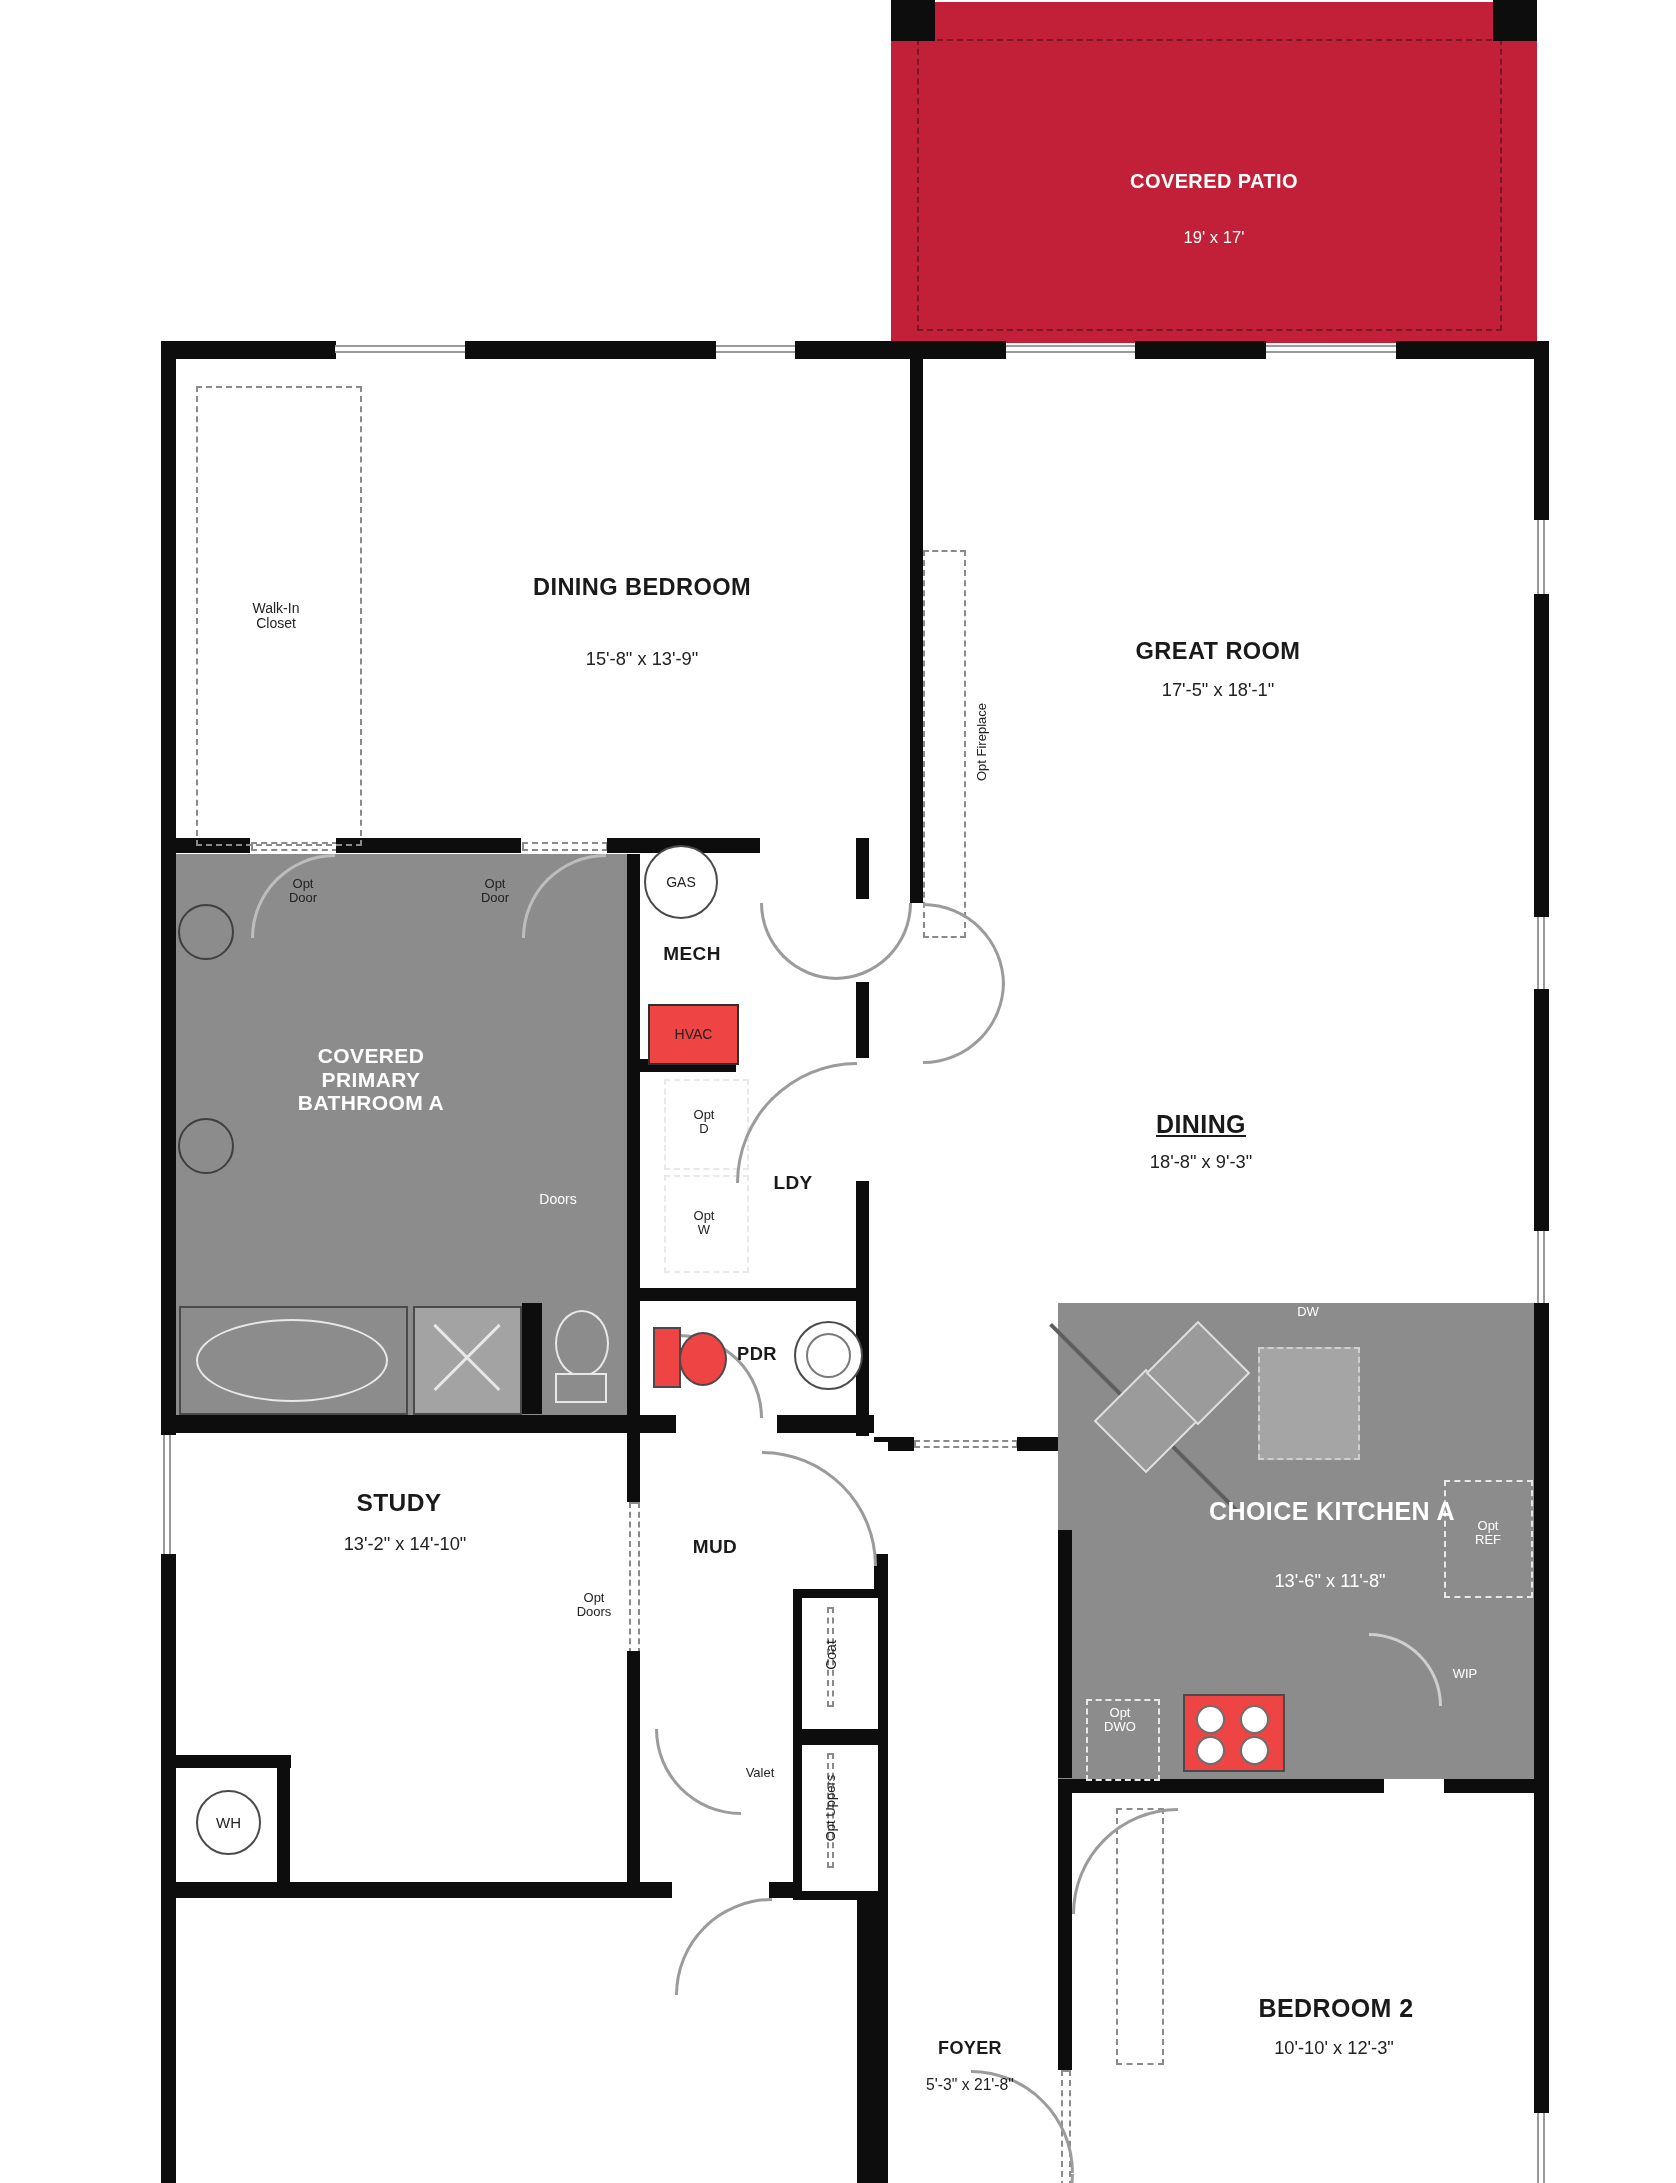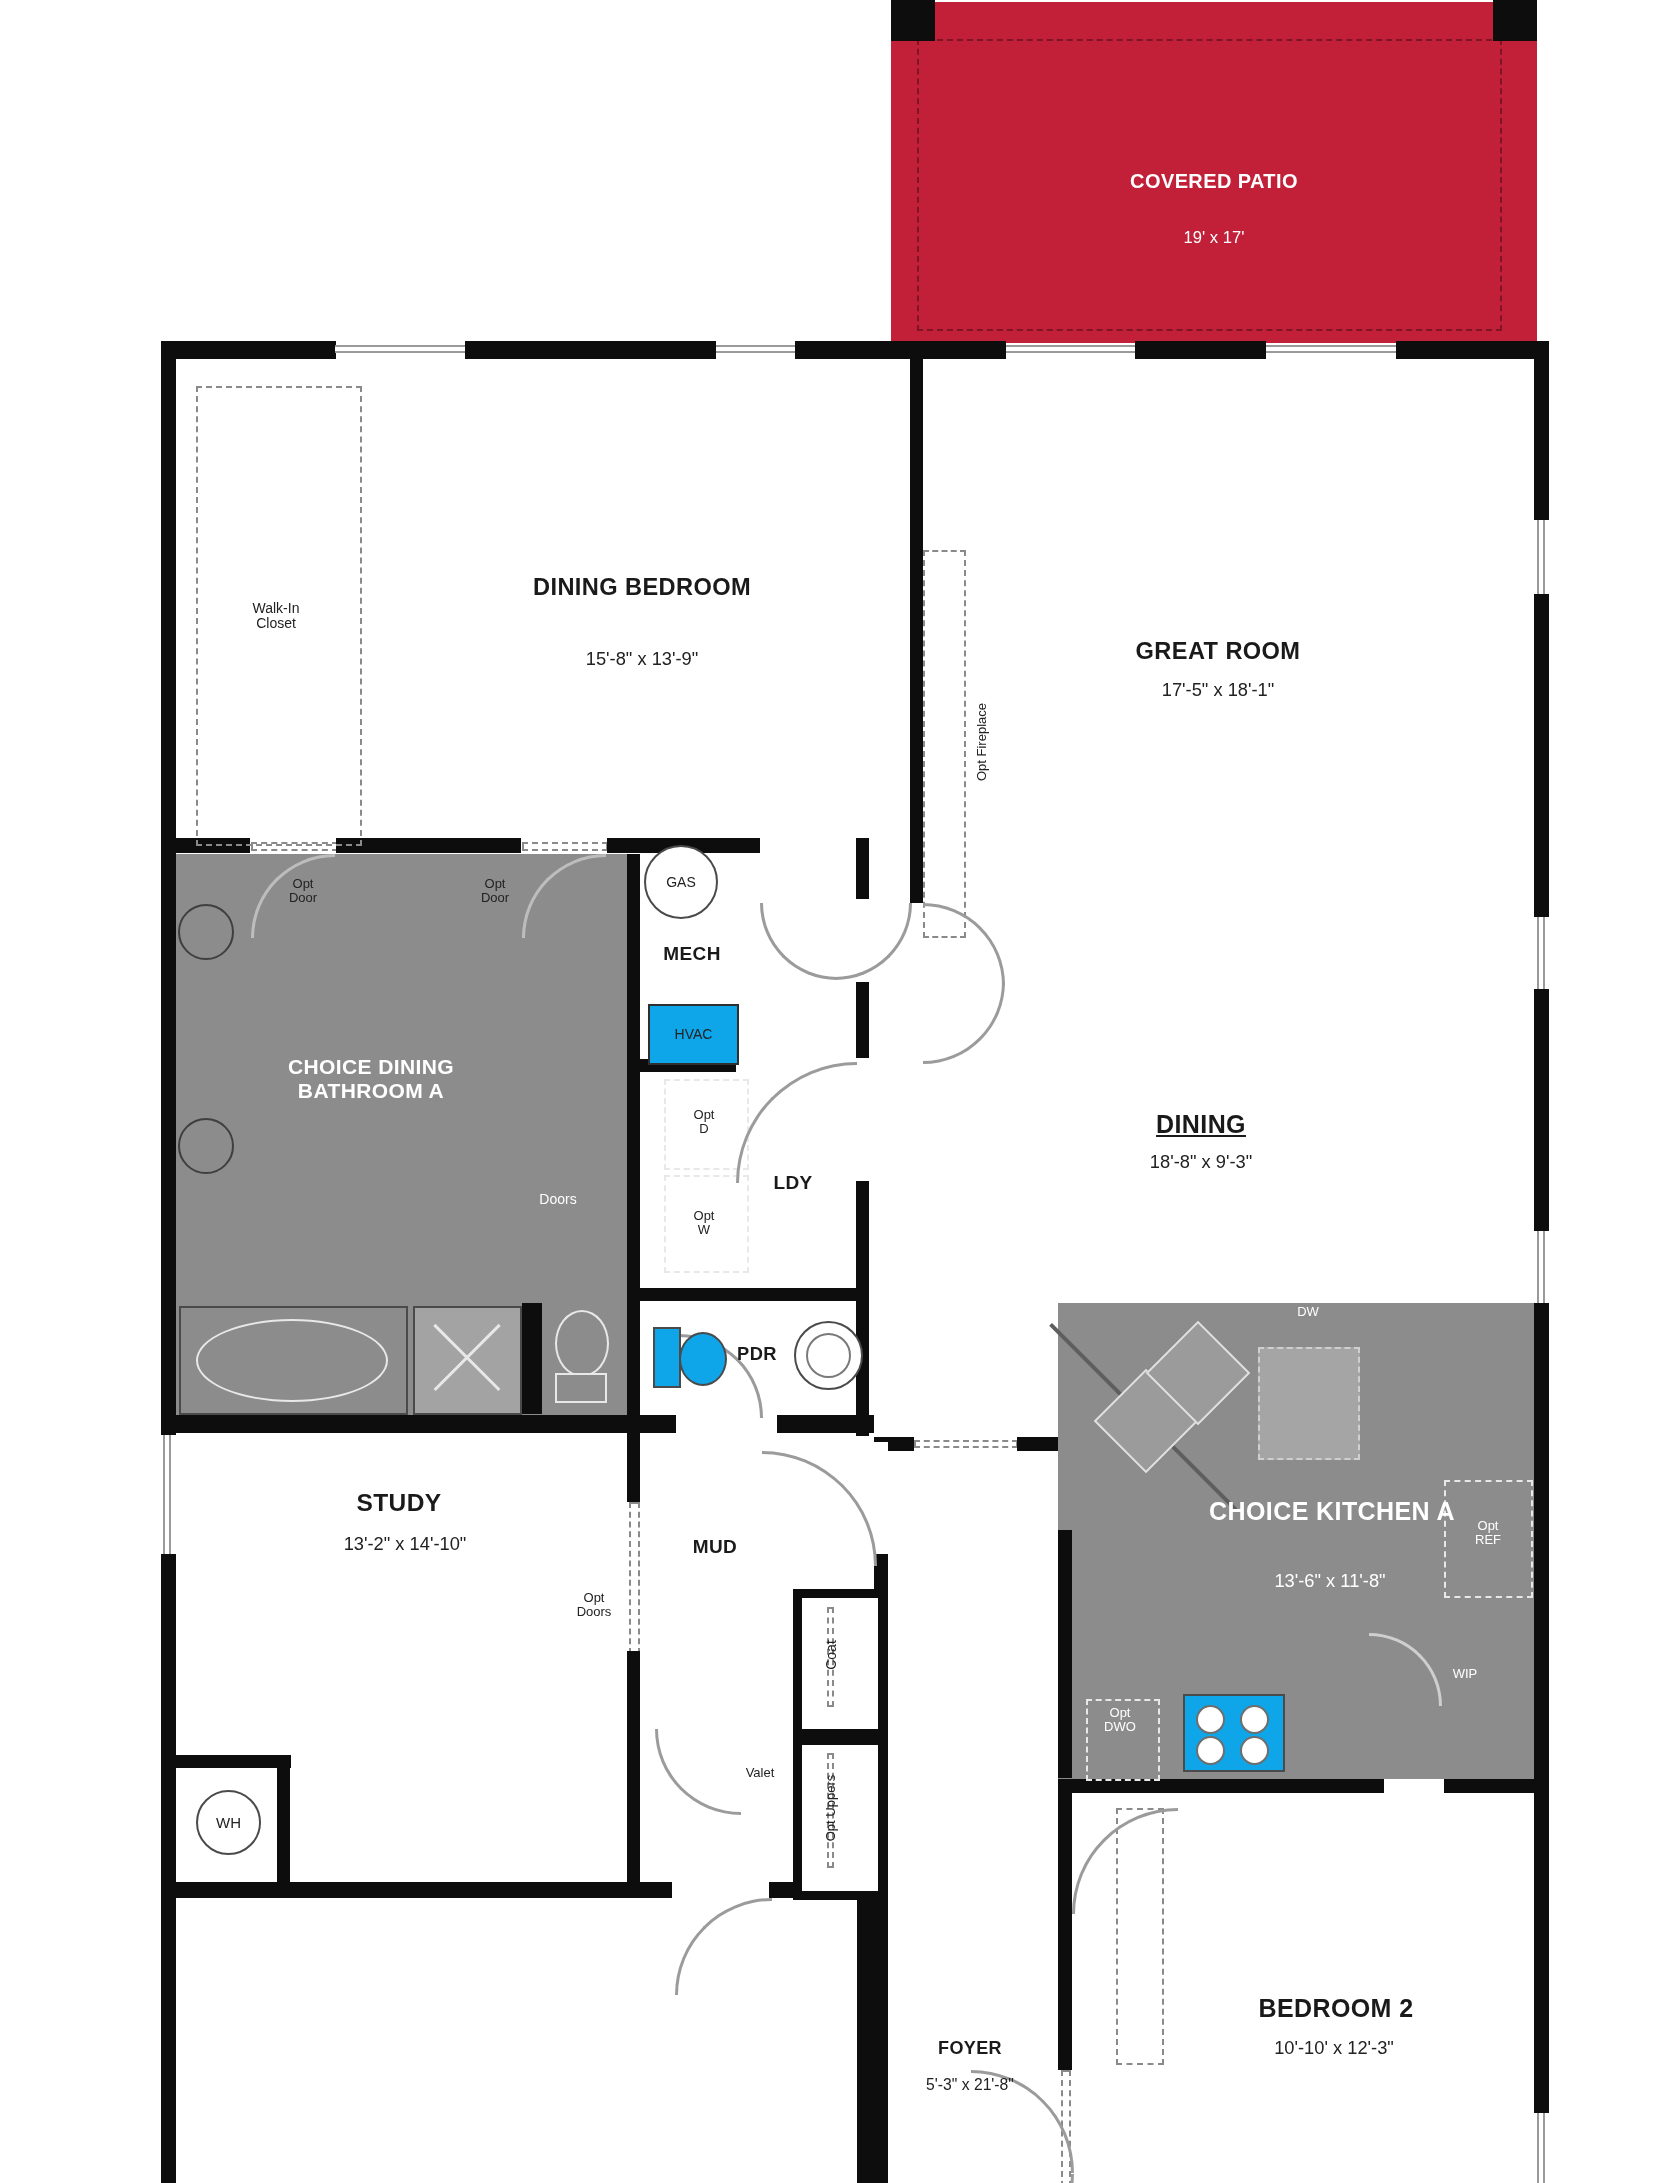--- a/index.html
+++ b/index.html
@@ -11,21 +11,21 @@
   .winv{position:absolute;background:#ffffff;border-left:2.6px solid #9a9a9a;border-right:2.6px solid #9a9a9a;}
   .dash{position:absolute;border:2.2px dashed #8a8a8a;background:transparent;}
   .dashw{position:absolute;border:2.2px dashed #e8e8e8;background:transparent;}
   .t{position:absolute;transform:translate(-50%,-50%);text-align:center;color:#1a1a1a;line-height:1.12;}
   .title{font-weight:bold;font-size:23.6px;letter-spacing:0.4px;}
   .dims{font-size:18.3px;font-weight:normal;color:#222;}
   .small{font-size:13px;color:#222;line-height:1.05;}
   .wlab{color:#ffffff;}
   .vert{transform:translate(-50%,-50%) rotate(-90deg);transform-origin:center;}
   .arc{position:absolute;background:transparent;}
-  .fix{position:absolute;border:2.2px solid #5e5e5e;background:#0ea5e9;}
+  .fix{position:absolute;border:2.2px solid #5e5e5e;background:#ef4444;}
   .oval{border-radius:50%;}
   .circle{position:absolute;border:2.2px solid #4a4a4a;border-radius:50%;background:#ffffff;
           display:flex;align-items:center;justify-content:center;}
   .patio{position:absolute;background:#c12038;}
   .pdash{position:absolute;border:2.6px dashed #7d1526;}
 </style>
 </head>
 <body>
 
 <div id="plan">
@@ -189,21 +189,21 @@
   <div class="t title" style="left:1218px;top:651px;width:349px;">GREAT ROOM</div>
   <div class="t dims" style="left:1218px;top:690px;">17'-5" x 18'-1"</div>
 
   <div class="t small" style="left:276px;top:616px;width:74px;font-size:14px;">Walk-In Closet</div>
 
   <div class="t small vert" style="left:982px;top:742px;white-space:nowrap;font-size:13px;">Opt Fireplace</div>
 
   <div class="t small" style="left:303px;top:891px;width:44px;">Opt Door</div>
   <div class="t small" style="left:495px;top:891px;width:44px;">Opt Door</div>
 
-  <div class="t title wlab" style="left:371px;top:1079px;width:192px;font-size:21px;">CHOICE DINING BATHROOM A</div>
+  <div class="t title wlab" style="left:371px;top:1079px;width:192px;font-size:21px;">COVERED PRIMARY BATHROOM A</div>
 
   <div class="t small wlab" style="left:558px;top:1199px;font-size:14px;">Doors</div>
 
   <div class="t title" style="left:692px;top:954px;font-size:19px;">MECH</div>
 
   <div class="t small" style="left:704px;top:1122px;width:31px;">Opt D</div>
   <div class="t small" style="left:704px;top:1223px;width:31px;">Opt W</div>
   <div class="t title" style="left:793px;top:1183px;font-size:19px;">LDY</div>
 
   <div class="t title" style="left:757px;top:1354px;font-size:18.3px;">PDR</div>

